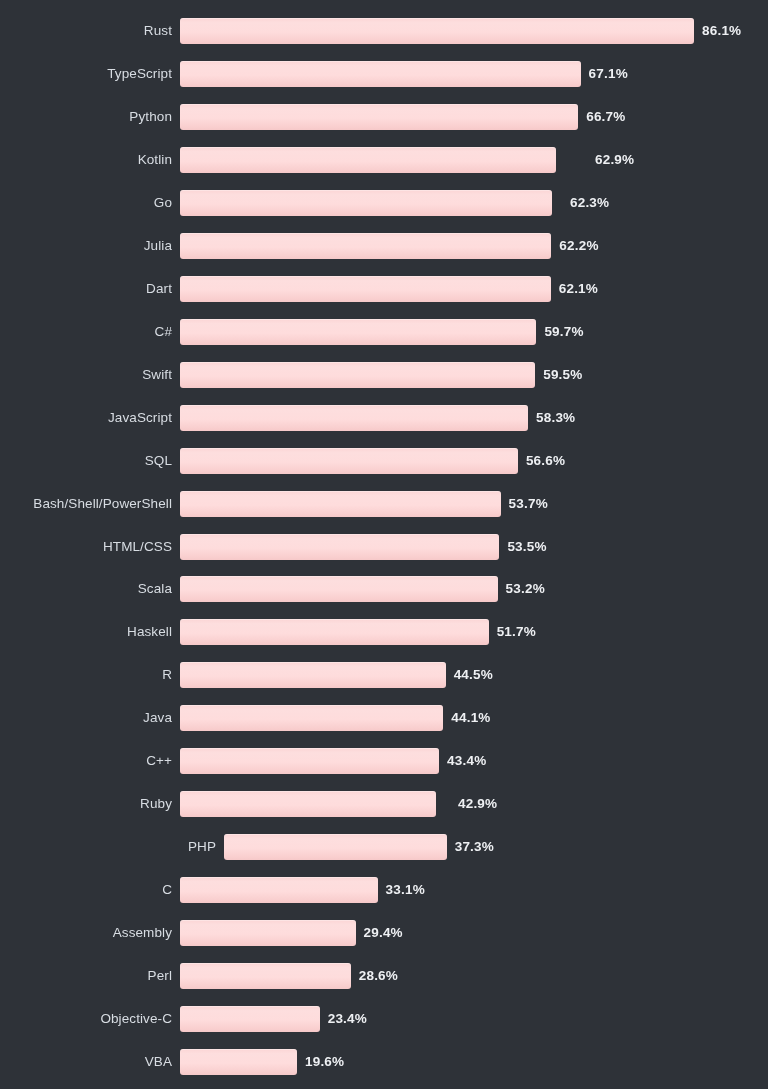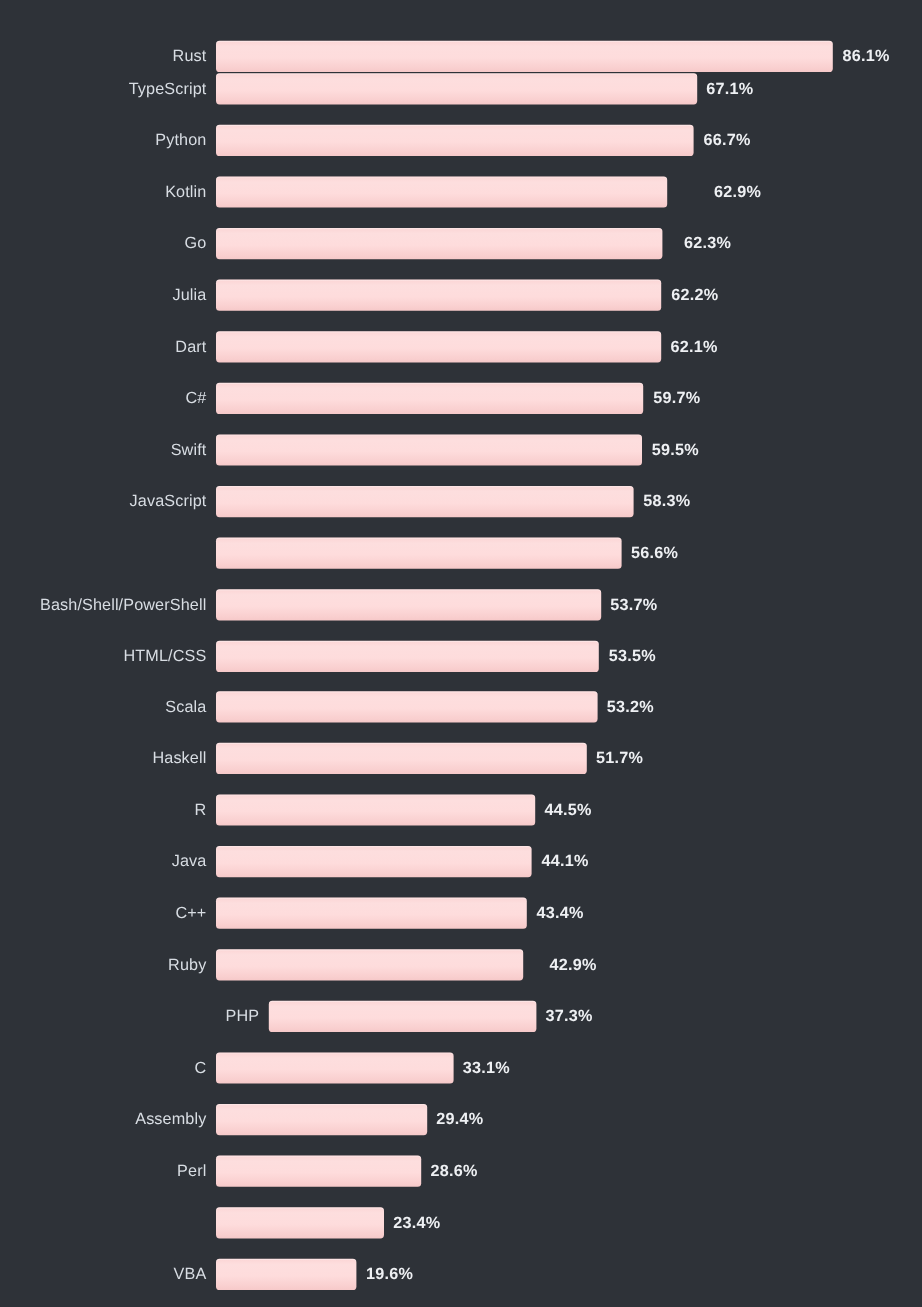--- a/index.html
+++ b/index.html
@@ -79,21 +79,21 @@
     color: #eef0f3;
     white-space: nowrap;
     letter-spacing: 0.2px;
   }
 </style>
 </head>
 <body>
 
 <div id="chart-root">
   <div class="chart-rows">
-      <div class="bar-row" style="top: 34px;">
+      <div class="bar-row" style="top: 18px;">
         <div class="cat-label">Rust</div>
         <div class="bar-track" style="width: 514.017px;">
           <div class="bar-fill" title="Rust 86.1%" style="width: 514.017px;"></div>
         </div>
         <div class="val-label" style="left: 702.017px;">86.1%</div>
       </div>
       <div class="bar-row" style="top: 60.96px;">
         <div class="cat-label">TypeScript</div>
         <div class="bar-track" style="width: 400.587px;">
           <div class="bar-fill" title="TypeScript 67.1%" style="width: 400.587px;"></div>
@@ -150,20 +150,21 @@
         <div class="val-label" style="left: 543.215px;">59.5%</div>
       </div>
       <div class="bar-row" style="top: 404.64px;">
         <div class="cat-label">JavaScript</div>
         <div class="bar-track" style="width: 348.051px;">
           <div class="bar-fill" title="JavaScript 58.3%" style="width: 348.051px;"></div>
         </div>
         <div class="val-label" style="left: 536.051px;">58.3%</div>
       </div>
       <div class="bar-row" style="top: 447.6px;">
+        <div class="cat-label">SQL</div>
         <div class="bar-track" style="width: 337.902px;">
           <div class="bar-fill" title="SQL 56.6%" style="width: 337.902px;"></div>
         </div>
         <div class="val-label" style="left: 525.902px;">56.6%</div>
       </div>
       <div class="bar-row" style="top: 490.56px;">
         <div class="cat-label">Bash/Shell/PowerShell</div>
         <div class="bar-track" style="width: 320.589px;">
           <div class="bar-fill" title="Bash/Shell/PowerShell 53.7%" style="width: 320.589px;"></div>
         </div>
@@ -240,20 +241,21 @@
         <div class="val-label" style="left: 363.518px;">29.4%</div>
       </div>
       <div class="bar-row" style="top: 963.12px;">
         <div class="cat-label">Perl</div>
         <div class="bar-track" style="width: 170.742px;">
           <div class="bar-fill" title="Perl 28.6%" style="width: 170.742px;"></div>
         </div>
         <div class="val-label" style="left: 358.742px;">28.6%</div>
       </div>
       <div class="bar-row" style="top: 1006.08px;">
+        <div class="cat-label">Objective-C</div>
         <div class="bar-track" style="width: 139.698px;">
           <div class="bar-fill" title="Objective-C 23.4%" style="width: 139.698px;"></div>
         </div>
         <div class="val-label" style="left: 327.698px; text-align: right;">23.4%</div>
       </div>
       <div class="bar-row" style="top: 1049.04px;">
         <div class="cat-label">VBA</div>
         <div class="bar-track" style="width: 117.012px;">
           <div class="bar-fill" title="VBA 19.6%" style="width: 117.012px;"></div>
         </div>

